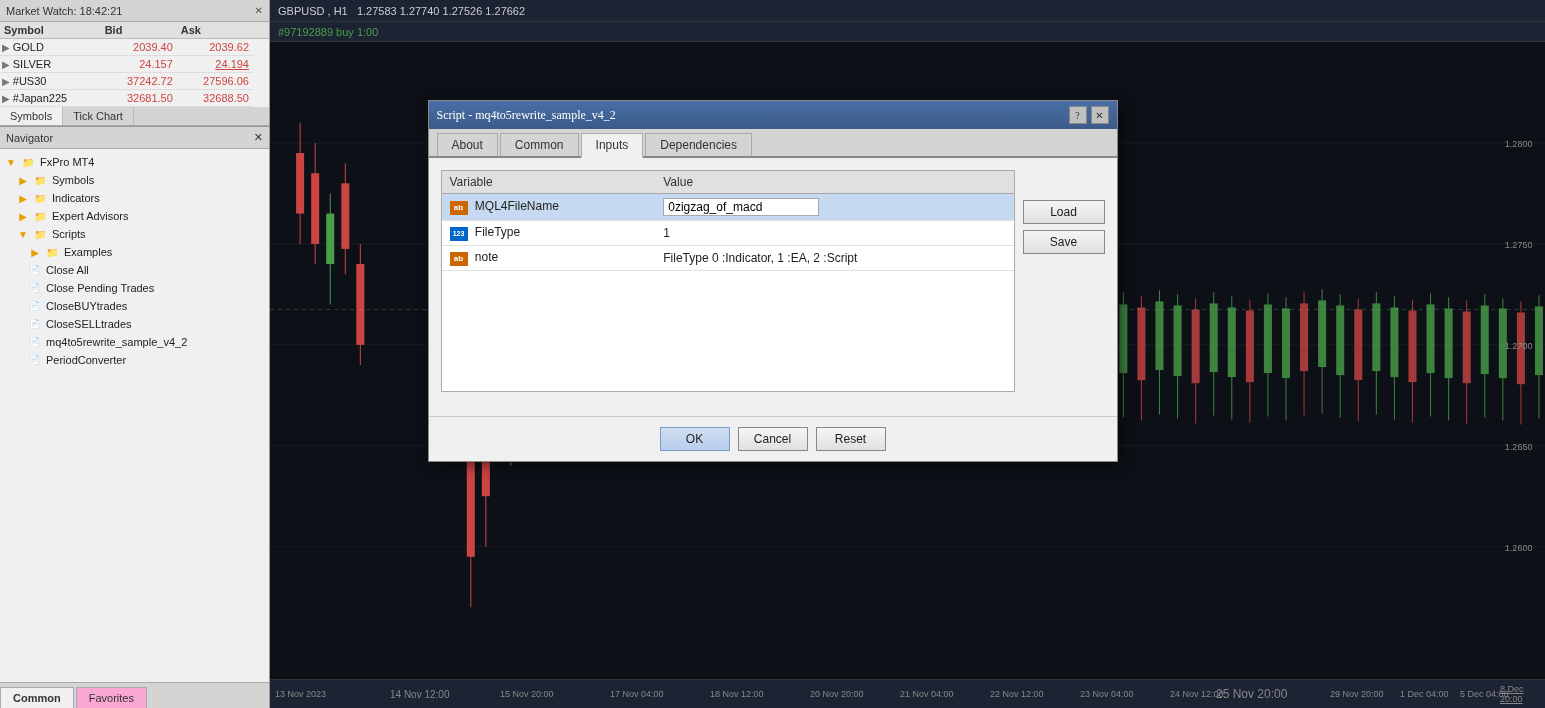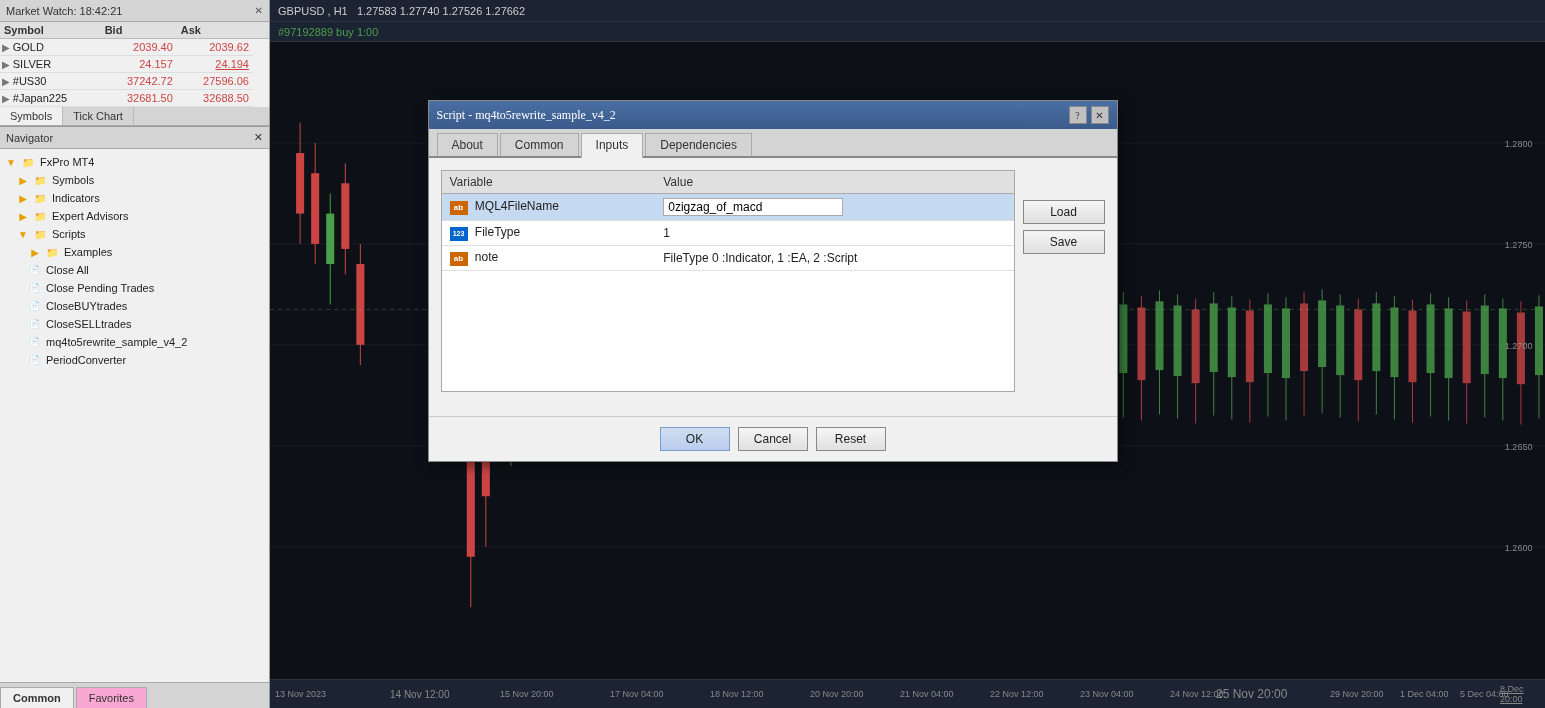--- a/index.html
+++ b/index.html
@@ -342,21 +342,21 @@
 
     .params-table tbody td .type-icon-int {
       background: #0066cc;
     }
 
     .params-table tbody td input.value-input {
       border: 1px solid #aaa;
       background: white;
       padding: 1px 4px;
       font-size: 12px;
-      width: 180px;
+      width: 156px;
     }
 
     .params-table-empty {
       height: 120px;
       background: white;
     }
 
     .modal-layout {
       display: flex;
       gap: 0;

